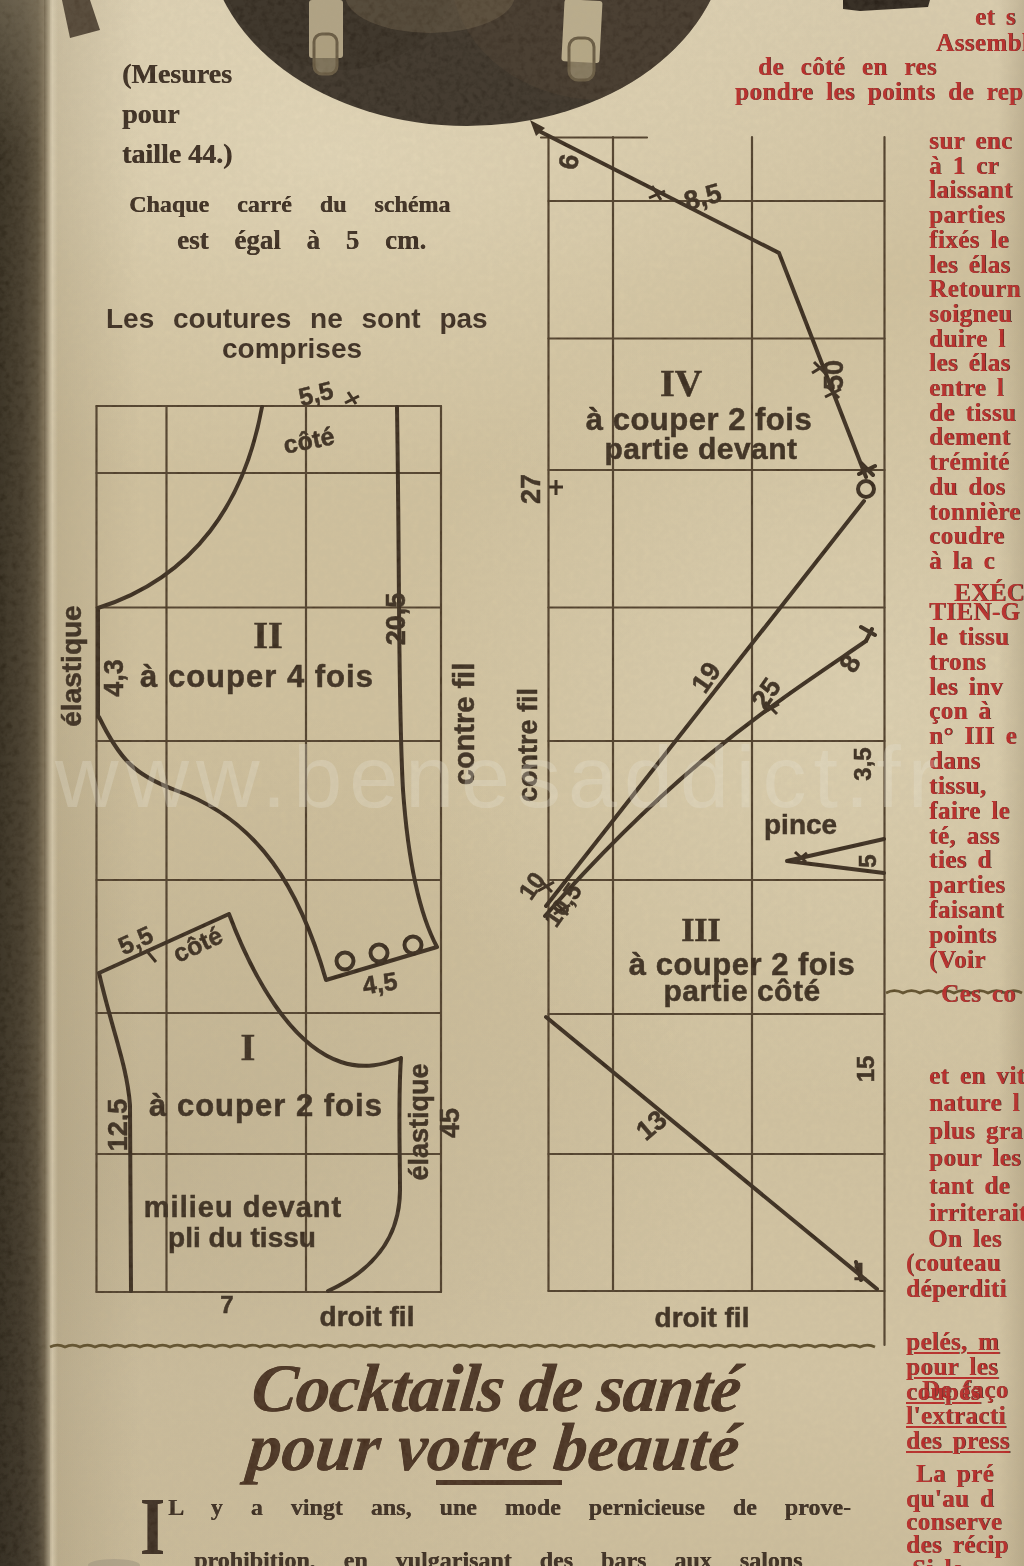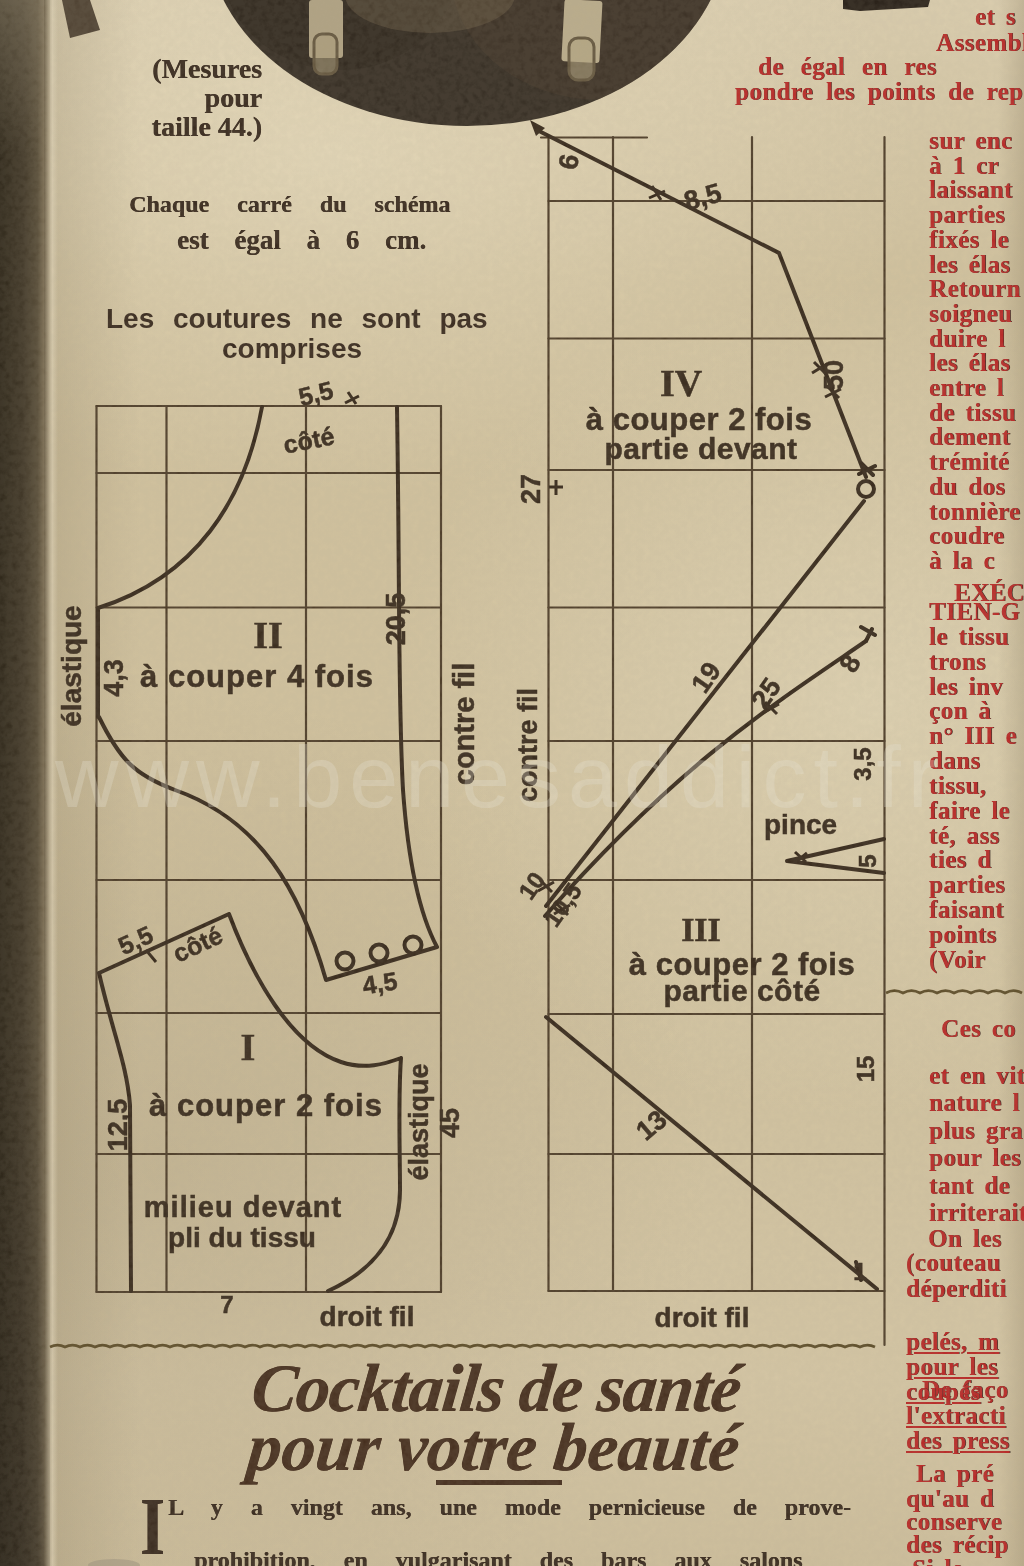--- a/index.html
+++ b/index.html
@@ -165,46 +165,46 @@
   </g>
 
   <g stroke="#55441f" stroke-width="2.6" fill="none">
     <path d="M50,1347 q7.5,-3.8 15,0 q7.5,-3.8 15,0 q7.5,-3.8 15,0 q7.5,-3.8 15,0 q7.5,-3.8 15,0 q7.5,-3.8 15,0 q7.5,-3.8 15,0 q7.5,-3.8 15,0 q7.5,-3.8 15,0 q7.5,-3.8 15,0 q7.5,-3.8 15,0 q7.5,-3.8 15,0 q7.5,-3.8 15,0 q7.5,-3.8 15,0 q7.5,-3.8 15,0 q7.5,-3.8 15,0 q7.5,-3.8 15,0 q7.5,-3.8 15,0 q7.5,-3.8 15,0 q7.5,-3.8 15,0 q7.5,-3.8 15,0 q7.5,-3.8 15,0 q7.5,-3.8 15,0 q7.5,-3.8 15,0 q7.5,-3.8 15,0 q7.5,-3.8 15,0 q7.5,-3.8 15,0 q7.5,-3.8 15,0 q7.5,-3.8 15,0 q7.5,-3.8 15,0 q7.5,-3.8 15,0 q7.5,-3.8 15,0 q7.5,-3.8 15,0 q7.5,-3.8 15,0 q7.5,-3.8 15,0 q7.5,-3.8 15,0 q7.5,-3.8 15,0 q7.5,-3.8 15,0 q7.5,-3.8 15,0 q7.5,-3.8 15,0 q7.5,-3.8 15,0 q7.5,-3.8 15,0 q7.5,-3.8 15,0 q7.5,-3.8 15,0 q7.5,-3.8 15,0 q7.5,-3.8 15,0 q7.5,-3.8 15,0 q7.5,-3.8 15,0 q7.5,-3.8 15,0 q7.5,-3.8 15,0 q7.5,-3.8 15,0 q7.5,-3.8 15,0 q7.5,-3.8 15,0 q7.5,-3.8 15,0 q7.5,-3.8 15,0 "></path>
     <path d="M886,993 q8.5,-4.8 17,0 q8.5,-4.8 17,0 q8.5,-4.8 17,0 q8.5,-4.8 17,0 q8.5,-4.8 17,0 q8.5,-4.8 17,0 q8.5,-4.8 17,0 q8.5,-4.8 17,0 "></path>
   </g>
 
 <ellipse cx="114" cy="1565" rx="26" ry="6" fill="#9a8f7c" opacity="0.55"></ellipse>
 </svg>
 
-<div class="t ser" style="left:122px;top:54px;width:140px;text-align:right;font-size:28px;line-height:29px;">(Mesures<br>pour<br>taille 44.)</div>
+<div class="t ser" style="left:122px;top:54px;width:140px;text-align:left;font-size:28px;line-height:40px;">(Mesures<br>pour<br>taille 44.)</div>
 
 <div class="t ser" style="left:129px;top:191px;font-size:24px;word-spacing:22px;font-family:Liberation Serif, serif;">Chaque carré du schéma</div>
 
-<div class="t ser" style="left:177px;top:225px;font-size:27px;word-spacing:19px;">est égal à 6 cm.</div>
+<div class="t ser" style="left:177px;top:225px;font-size:27px;word-spacing:19px;">est égal à 5 cm.</div>
 
 <div class="t san" style="left:106px;top:303px;font-size:28px;word-spacing:11px;">Les coutures ne sont pas</div>
 
 <div class="t san" style="left:222px;top:333px;font-size:28px;">comprises</div>
 
 <div class="t ser rc" style="left:975px;top:3px;">et  s</div>
 
 <div class="t ser rc" style="left:936px;top:29px;">Assembl</div>
 
-<div class="t ser rc" style="left:758px;top:53px;word-spacing:10px;">de égal en res</div>
+<div class="t ser rc" style="left:758px;top:53px;word-spacing:10px;">de côté en res</div>
 
 <div class="t ser rc" style="left:735px;top:78px;word-spacing:6px;">pondre les points de rep</div>
 
 
 <div class="t ser rc" style="left:929px;top:129px;line-height:24.7px;">sur enc<br>à 1 cr<br>laissant<br>parties<br>fixés le<br>les élas<br>Retourn<br>soigneu<br>duire l<br>les élas<br>entre l<br>de tissu<br>dement<br>trémité<br>du dos<br>tonnière<br>coudre<br>à la c</div>
 
 <div class="t ser rc" style="left:954px;top:579px;">EXÉCU</div>
 
 <div class="t ser rc" style="left:929px;top:600px;line-height:24.85px;">TIEN-G<br>le tissu<br>trons<br>les inv<br>çon à<br>n° III e<br>dans<br>tissu,<br>faire le<br>té, ass<br>ties d<br>parties<br>faisant<br>points<br>(Voir</div>
 
-<div class="t ser rc" style="left:941px;top:1015px;">Ces co</div>
+<div class="t ser rc" style="left:941px;top:980px;">Ces co</div>
 
 <div class="t ser rc" style="left:929px;top:1062px;line-height:27.4px;">et en vit<br>nature l<br>plus gra<br>pour les<br>tant de<br>irriterait</div>
 
 <div class="t ser rc" style="left:928px;top:1225px;">On les</div>
 
 <div class="t ser rc" style="left:906px;top:1250px;line-height:26.3px;">(couteau<br>déperditi</div>
 
 <div class="t ser rc" style="left:916px;top:1376px;margin-left:6px;">De faço</div>
 
 <div class="t ser rc" style="left:906px;top:1330px;line-height:24.8px;text-decoration:underline;">pelés, m<br>pour les<br>coupés<br>l'extracti<br>des press</div>

